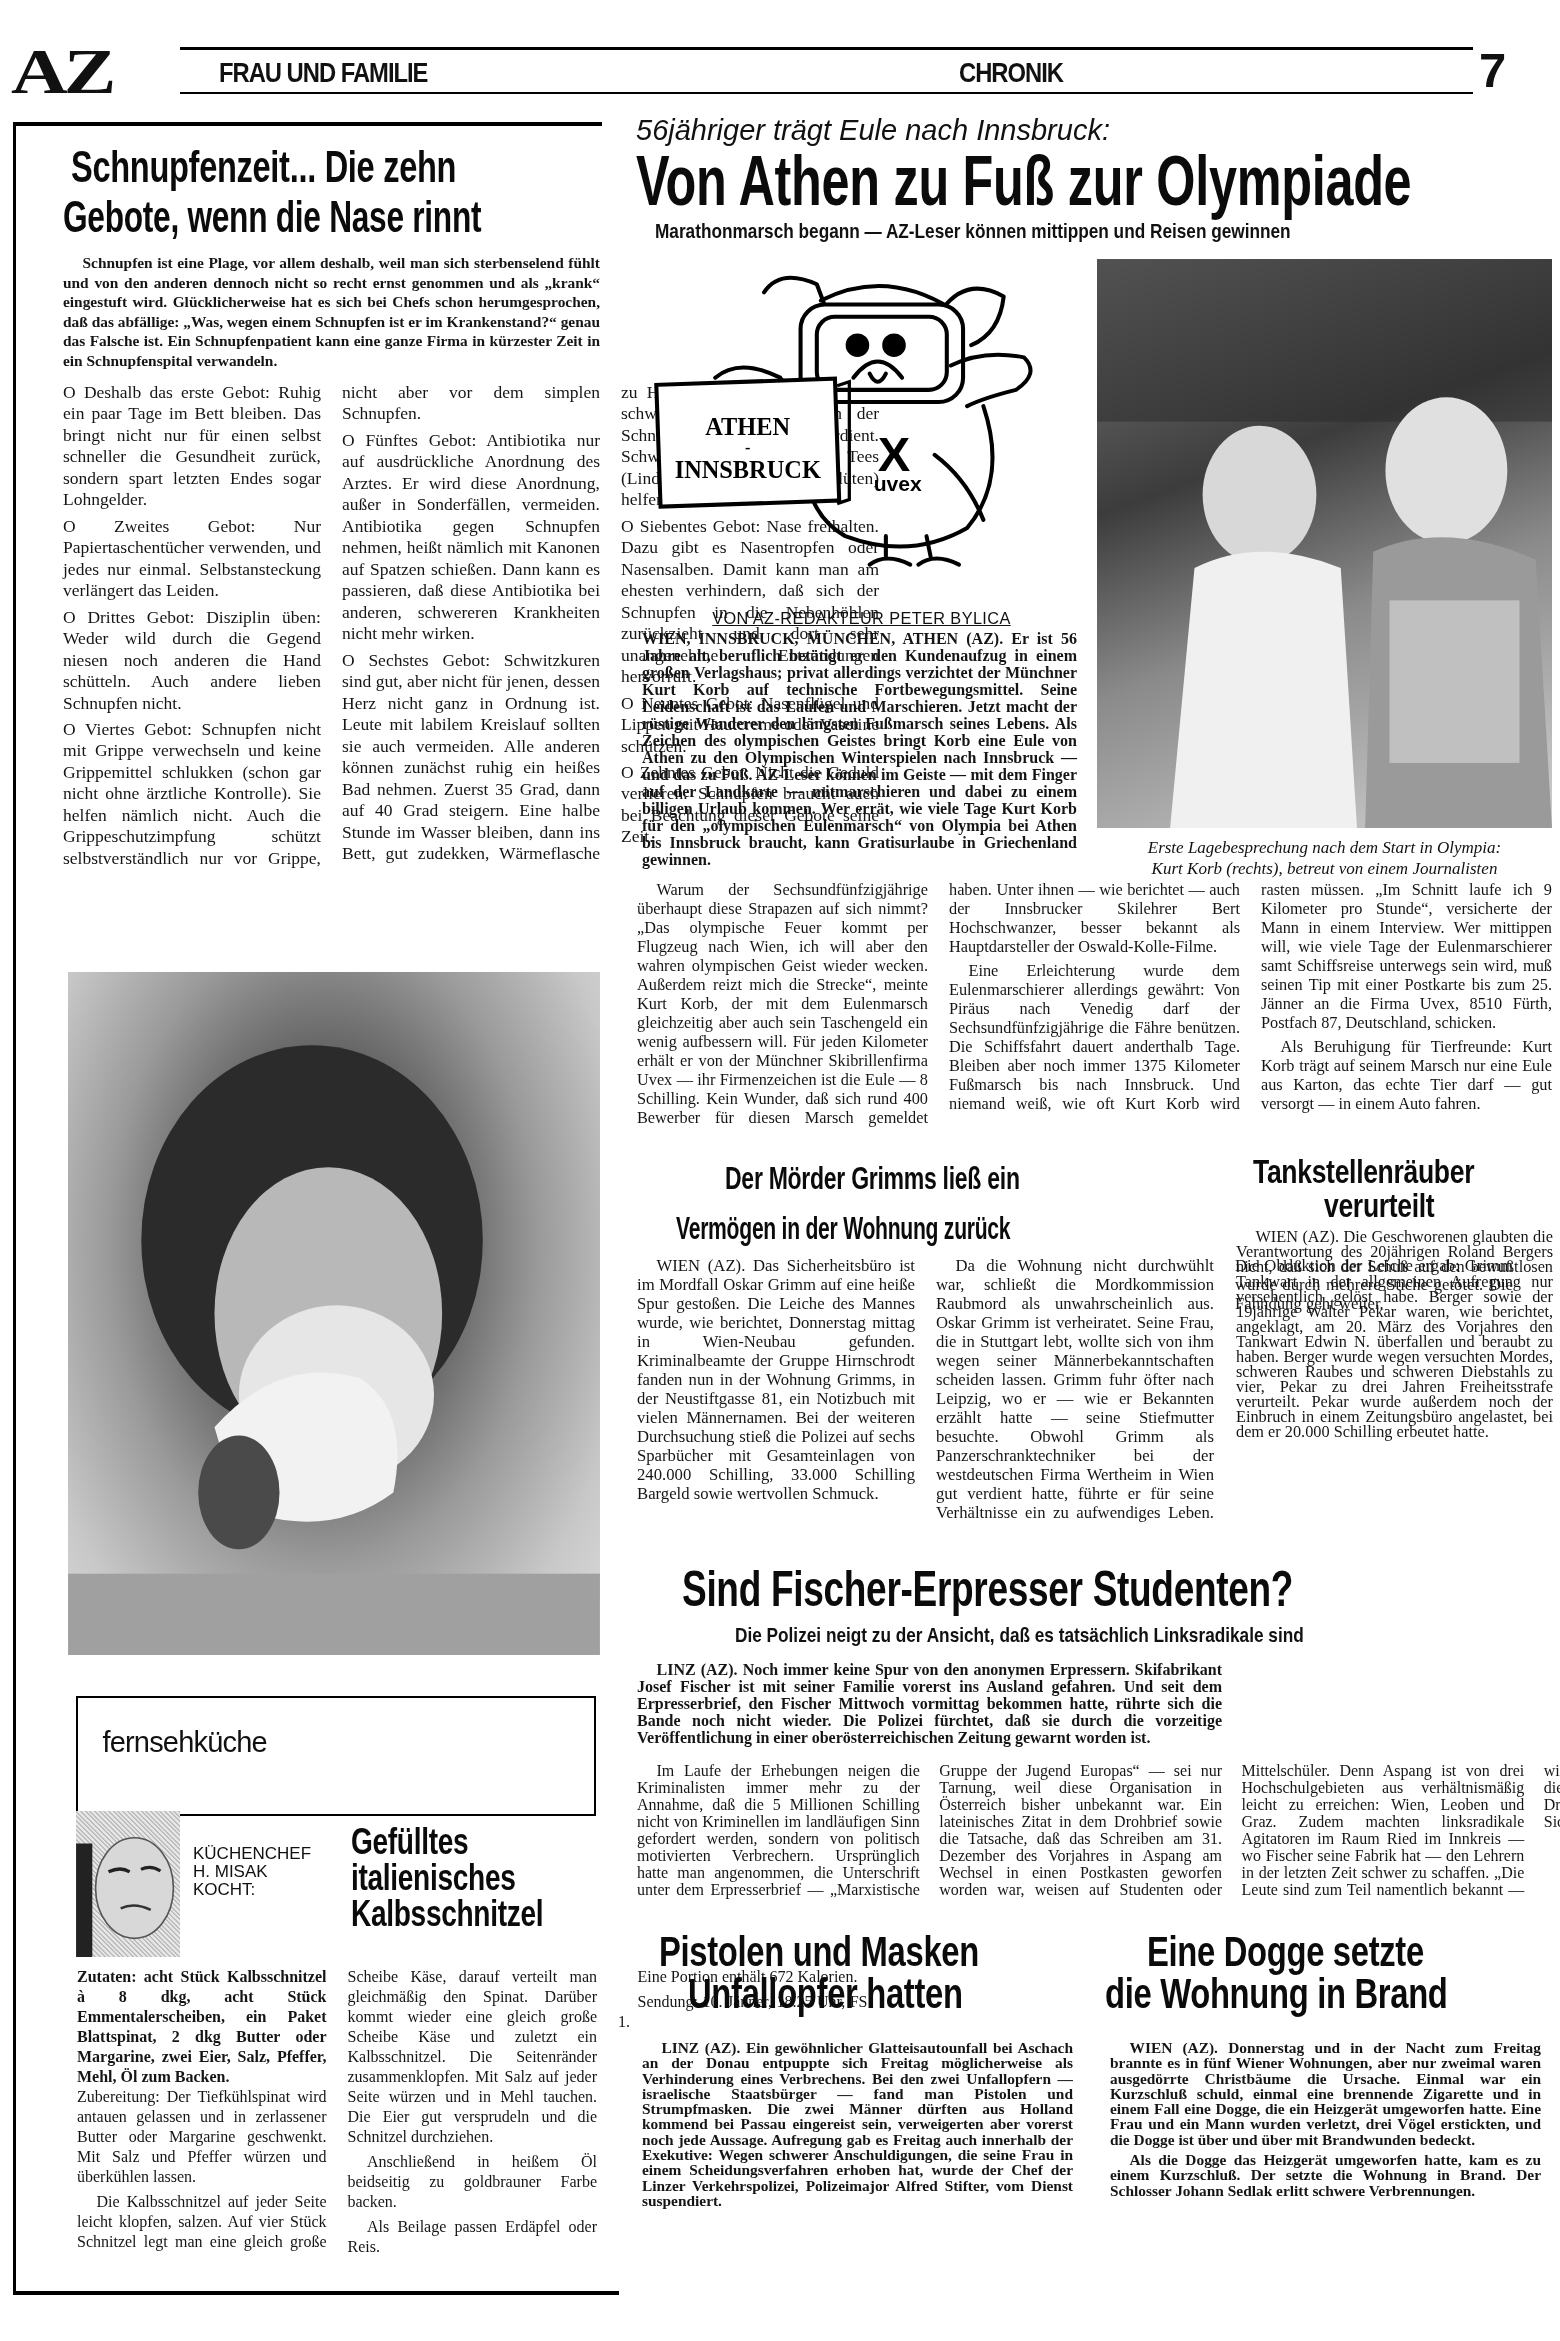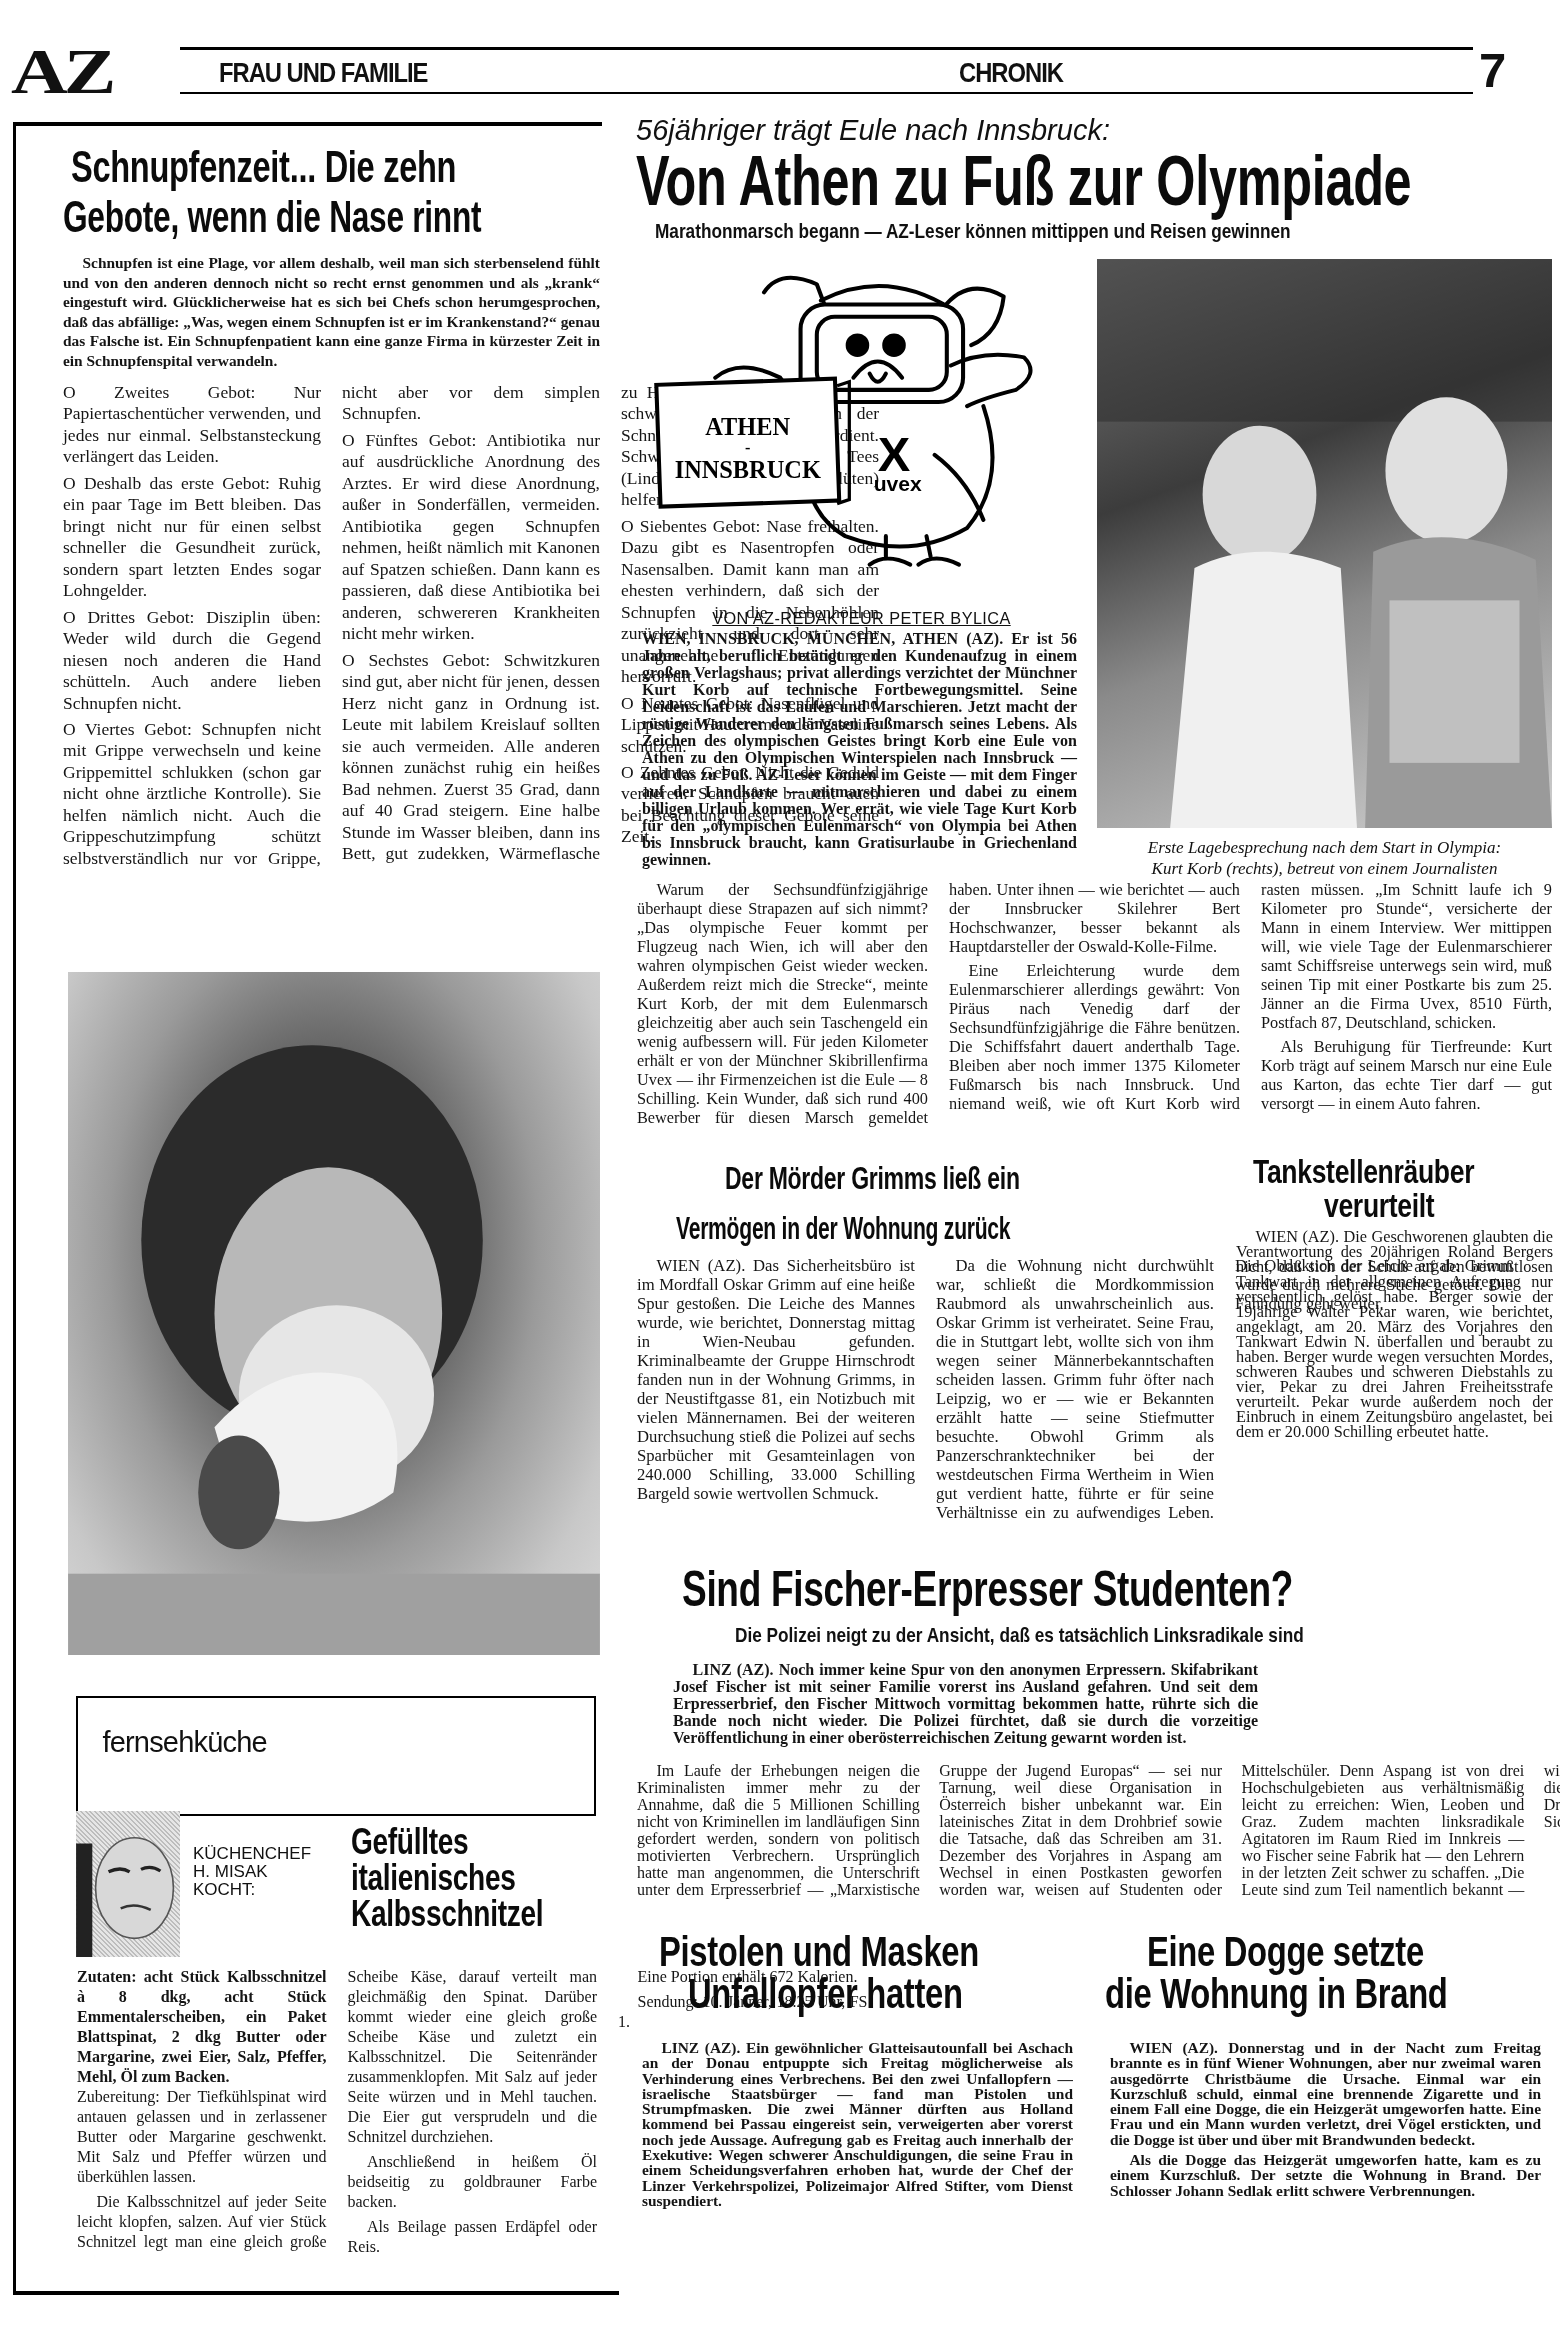--- a/index.html
+++ b/index.html
@@ -46,22 +46,22 @@
 
 <div class="abs" style="left:63px;top:142px;width:537px;">
   <div class="hl" style="font-size:44px;line-height:50px;text-align:center;">
     <div><span class="hl-cond" style="transform:scaleX(0.74);">Schnupfenzeit... Die zehn</span></div>
     <div><span class="hl-cond" style="transform:scaleX(0.72);">Gebote, wenn die Nase rinnt</span></div>
   </div>
   <div class="body-text bold" style="margin-top:11.4px;font-size:15.4px;line-height:19.5px;">
     <p>Schnupfen ist eine Plage, vor allem deshalb, weil man sich sterbenselend fühlt und von den anderen dennoch nicht so recht ernst genommen und als „krank“ eingestuft wird. Glücklicherweise hat es sich bei Chefs schon herumgesprochen, daß das abfällige: „Was, wegen einem Schnupfen ist er im Krankenstand?“ genau das Falsche ist. Ein Schnupfenpatient kann eine ganze Firma in kürzester Zeit in ein Schnupfenspital verwandeln.</p>
   </div>
   <div class="body-text cols2" style="margin-top:11.4px;height:494px;">
+    <p class="noindent">O Deshalb das erste Gebot: Ruhig ein paar Tage im Bett bleiben. Das bringt nicht nur für einen selbst schneller die Gesundheit zurück, sondern spart letzten Endes sogar Lohngelder.</p>
     <p class="noindent">O Zweites Gebot: Nur Papiertaschentücher verwenden, und jedes nur einmal. Selbstansteckung verlängert das Leiden.</p>
-    <p class="noindent">O Deshalb das erste Gebot: Ruhig ein paar Tage im Bett bleiben. Das bringt nicht nur für einen selbst schneller die Gesundheit zurück, sondern spart letzten Endes sogar Lohngelder.</p>
     <p class="noindent">O Drittes Gebot: Disziplin üben: Weder wild durch die Gegend niesen noch anderen die Hand schütteln. Auch andere lieben Schnupfen nicht.</p>
     <p class="noindent">O Viertes Gebot: Schnupfen nicht mit Grippe verwechseln und keine Grippemittel schlukken (schon gar nicht ohne ärztliche Kontrolle). Sie helfen nämlich nicht. Auch die Grippeschutzimpfung schützt selbstverständlich nur vor Grippe, nicht aber vor dem simplen Schnupfen.</p>
     <p class="noindent">O Fünftes Gebot: Antibiotika nur auf ausdrückliche Anordnung des Arztes. Er wird diese Anordnung, außer in Sonderfällen, vermeiden. Antibiotika gegen Schnupfen nehmen, heißt nämlich mit Kanonen auf Spatzen schießen. Dann kann es passieren, daß diese Antibiotika bei anderen, schwereren Krankheiten nicht mehr wirken.</p>
     <p class="noindent">O Sechstes Gebot: Schwitzkuren sind gut, aber nicht für jenen, dessen Herz nicht ganz in Ordnung ist. Leute mit labilem Kreislauf sollten sie auch vermeiden. Alle anderen können zunächst ruhig ein heißes Bad nehmen. Zuerst 35 Grad, dann auf 40 Grad steigern. Eine halbe Stunde im Wasser bleiben, dann ins Bett, gut zudekken, Wärmeflasche zu Hilfe nehmen und eine Stunde schwitzen. Danach hat sich der Schnupfenpatient Schlaf verdient. Schweißtreibende Tees (Lindenblüten oder Holunderblüten) helfen.</p>
     <p class="noindent">O Siebentes Gebot: Nase freihalten. Dazu gibt es Nasentropfen oder Nasensalben. Damit kann man am ehesten verhindern, daß sich der Schnupfen in die Nebenhöhlen zurückzieht und dort sehr unangenehme Entzündungen hervorruft.</p>
     <p class="noindent">O Neuntes Gebot: Nasenflügel und Lippen mit Hautcreme oder Vaseline schützen.</p>
     <p class="noindent">O Zehntes Gebot: Nicht die Geduld verlieren. Schnupfen braucht auch bei Beachtung dieser Gebote seine Zeit.</p>
   </div>
 </div>
 
@@ -191,21 +191,21 @@
 <div class="abs body-text" style="left:1236px;top:1229px;width:317px;font-size:16.3px;line-height:15px;">
   <p>WIEN (AZ). Die Geschworenen glaubten die Verantwortung des 20jährigen Roland Bergers nicht, daß sich der Schuß auf den bewußtlosen Tankwart in der allgemeinen Aufregung nur versehentlich gelöst habe. Berger sowie der 19jährige Walter Pekar waren, wie berichtet, angeklagt, am 20. März des Vorjahres den Tankwart Edwin N. überfallen und beraubt zu haben. Berger wurde wegen versuchten Mordes, schweren Raubes und schweren Diebstahls zu vier, Pekar zu drei Jahren Freiheitsstrafe verurteilt. Pekar wurde außerdem noch der Einbruch in einem Zeitungsbüro angelastet, bei dem er 20.000 Schilling erbeutet hatte.</p>
 </div>
 
 <div class="abs hl" style="left:637px;top:1561px;width:915px;font-size:50px;line-height:57px;text-align:center;">
   <span class="hl-cond" style="transform:scaleX(0.74);">Sind Fischer-Erpresser Studenten?</span>
 </div>
 <div class="abs subdeck" style="left:675px;top:1623px;width:813px;">
   <span class="hl-cond" style="transform:scaleX(0.82);">Die Polizei neigt zu der Ansicht, daß es tatsächlich Linksradikale sind</span>
 </div>
-<div class="abs body-text bold" style="left:637px;top:1661px;width:585px;font-size:16px;line-height:17px;margin-left:36px;">
+<div class="abs body-text bold" style="left:637px;top:1661px;width:585px;font-size:16px;line-height:17px;">
   <p>LINZ (AZ). Noch immer keine Spur von den anonymen Erpressern. Skifabrikant Josef Fischer ist mit seiner Familie vorerst ins Ausland gefahren. Und seit dem Erpresserbrief, den Fischer Mittwoch vormittag bekommen hatte, rührte sich die Bande noch nicht wieder. Die Polizei fürchtet, daß sie durch die vorzeitige Veröffentlichung in einer oberösterreichischen Zeitung gewarnt worden ist.</p>
 </div>
 <div class="abs body-text" style="left:637px;top:1762px;width:585px;height:138px;column-count:2;column-gap:19.5px;font-size:16px;line-height:17px;">
   <p>Im Laufe der Erhebungen neigen die Kriminalisten immer mehr zu der Annahme, daß die 5 Millionen Schilling nicht von Kriminellen im landläufigen Sinn gefordert werden, sondern von politisch motivierten Verbrechern. Ursprünglich hatte man angenommen, die Unterschrift unter dem Erpresserbrief — „Marxistische Gruppe der Jugend Europas“ — sei nur Tarnung, weil diese Organisation in Österreich bisher unbekannt war. Ein lateinisches Zitat in dem Drohbrief sowie die Tatsache, daß das Schreiben am 31. Dezember des Vorjahres in Aspang am Wechsel in einen Postkasten geworfen worden war, weisen auf Studenten oder Mittelschüler. Denn Aspang ist von drei Hochschulgebieten aus verhältnismäßig leicht zu erreichen: Wien, Leoben und Graz. Zudem machten linksradikale Agitatoren im Raum Ried im Innkreis — wo Fischer seine Fabrik hat — den Lehrern in der letzten Zeit schwer zu schaffen. „Die Leute sind zum Teil namentlich bekannt — wir hoffen, daß wir über das Wochenende die meisten einvernehmen können“, meint Dr. Jedlinger von den oberösterreichischen Sicherheitsbehörden.</p>
 </div>
 
 <div class="abs hl" style="left:637px;top:1931px;width:455px;font-size:42px;line-height:42px;text-align:center;">
   <div><span class="hl-cond">Pistolen und Masken</span></div>
   <div><span class="hl-cond">Unfallopfer hatten</span></div>
 </div>

